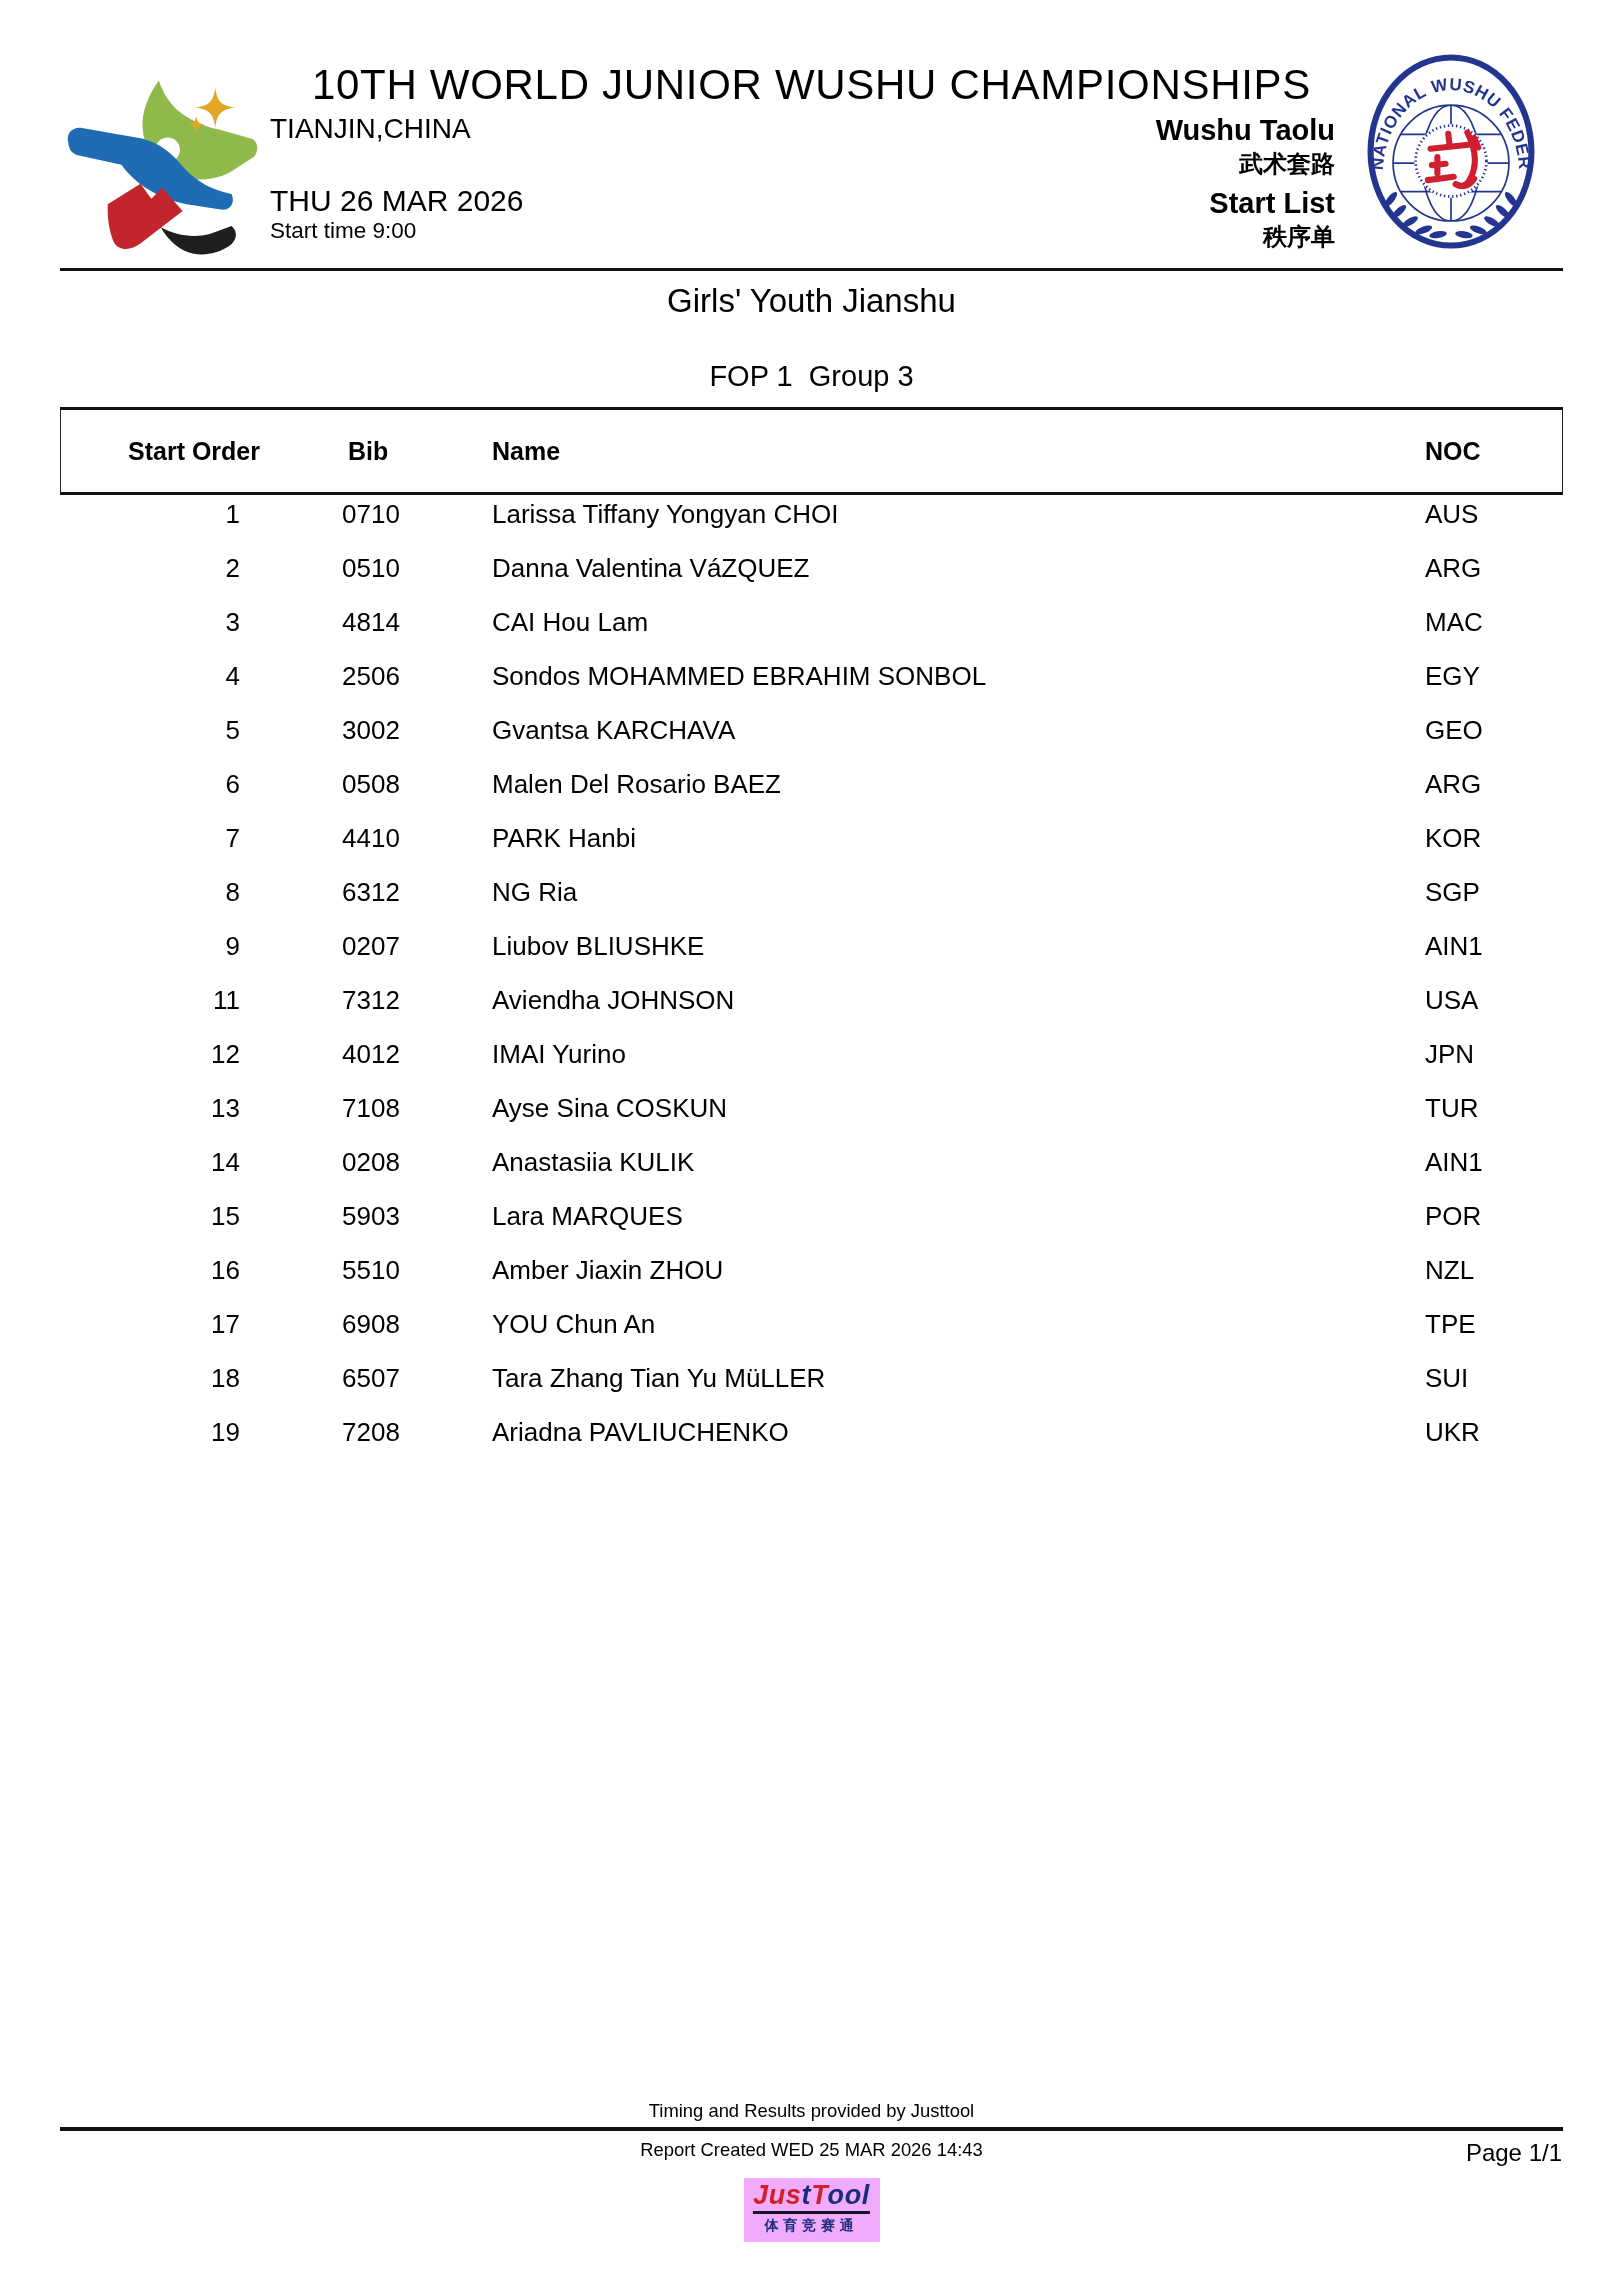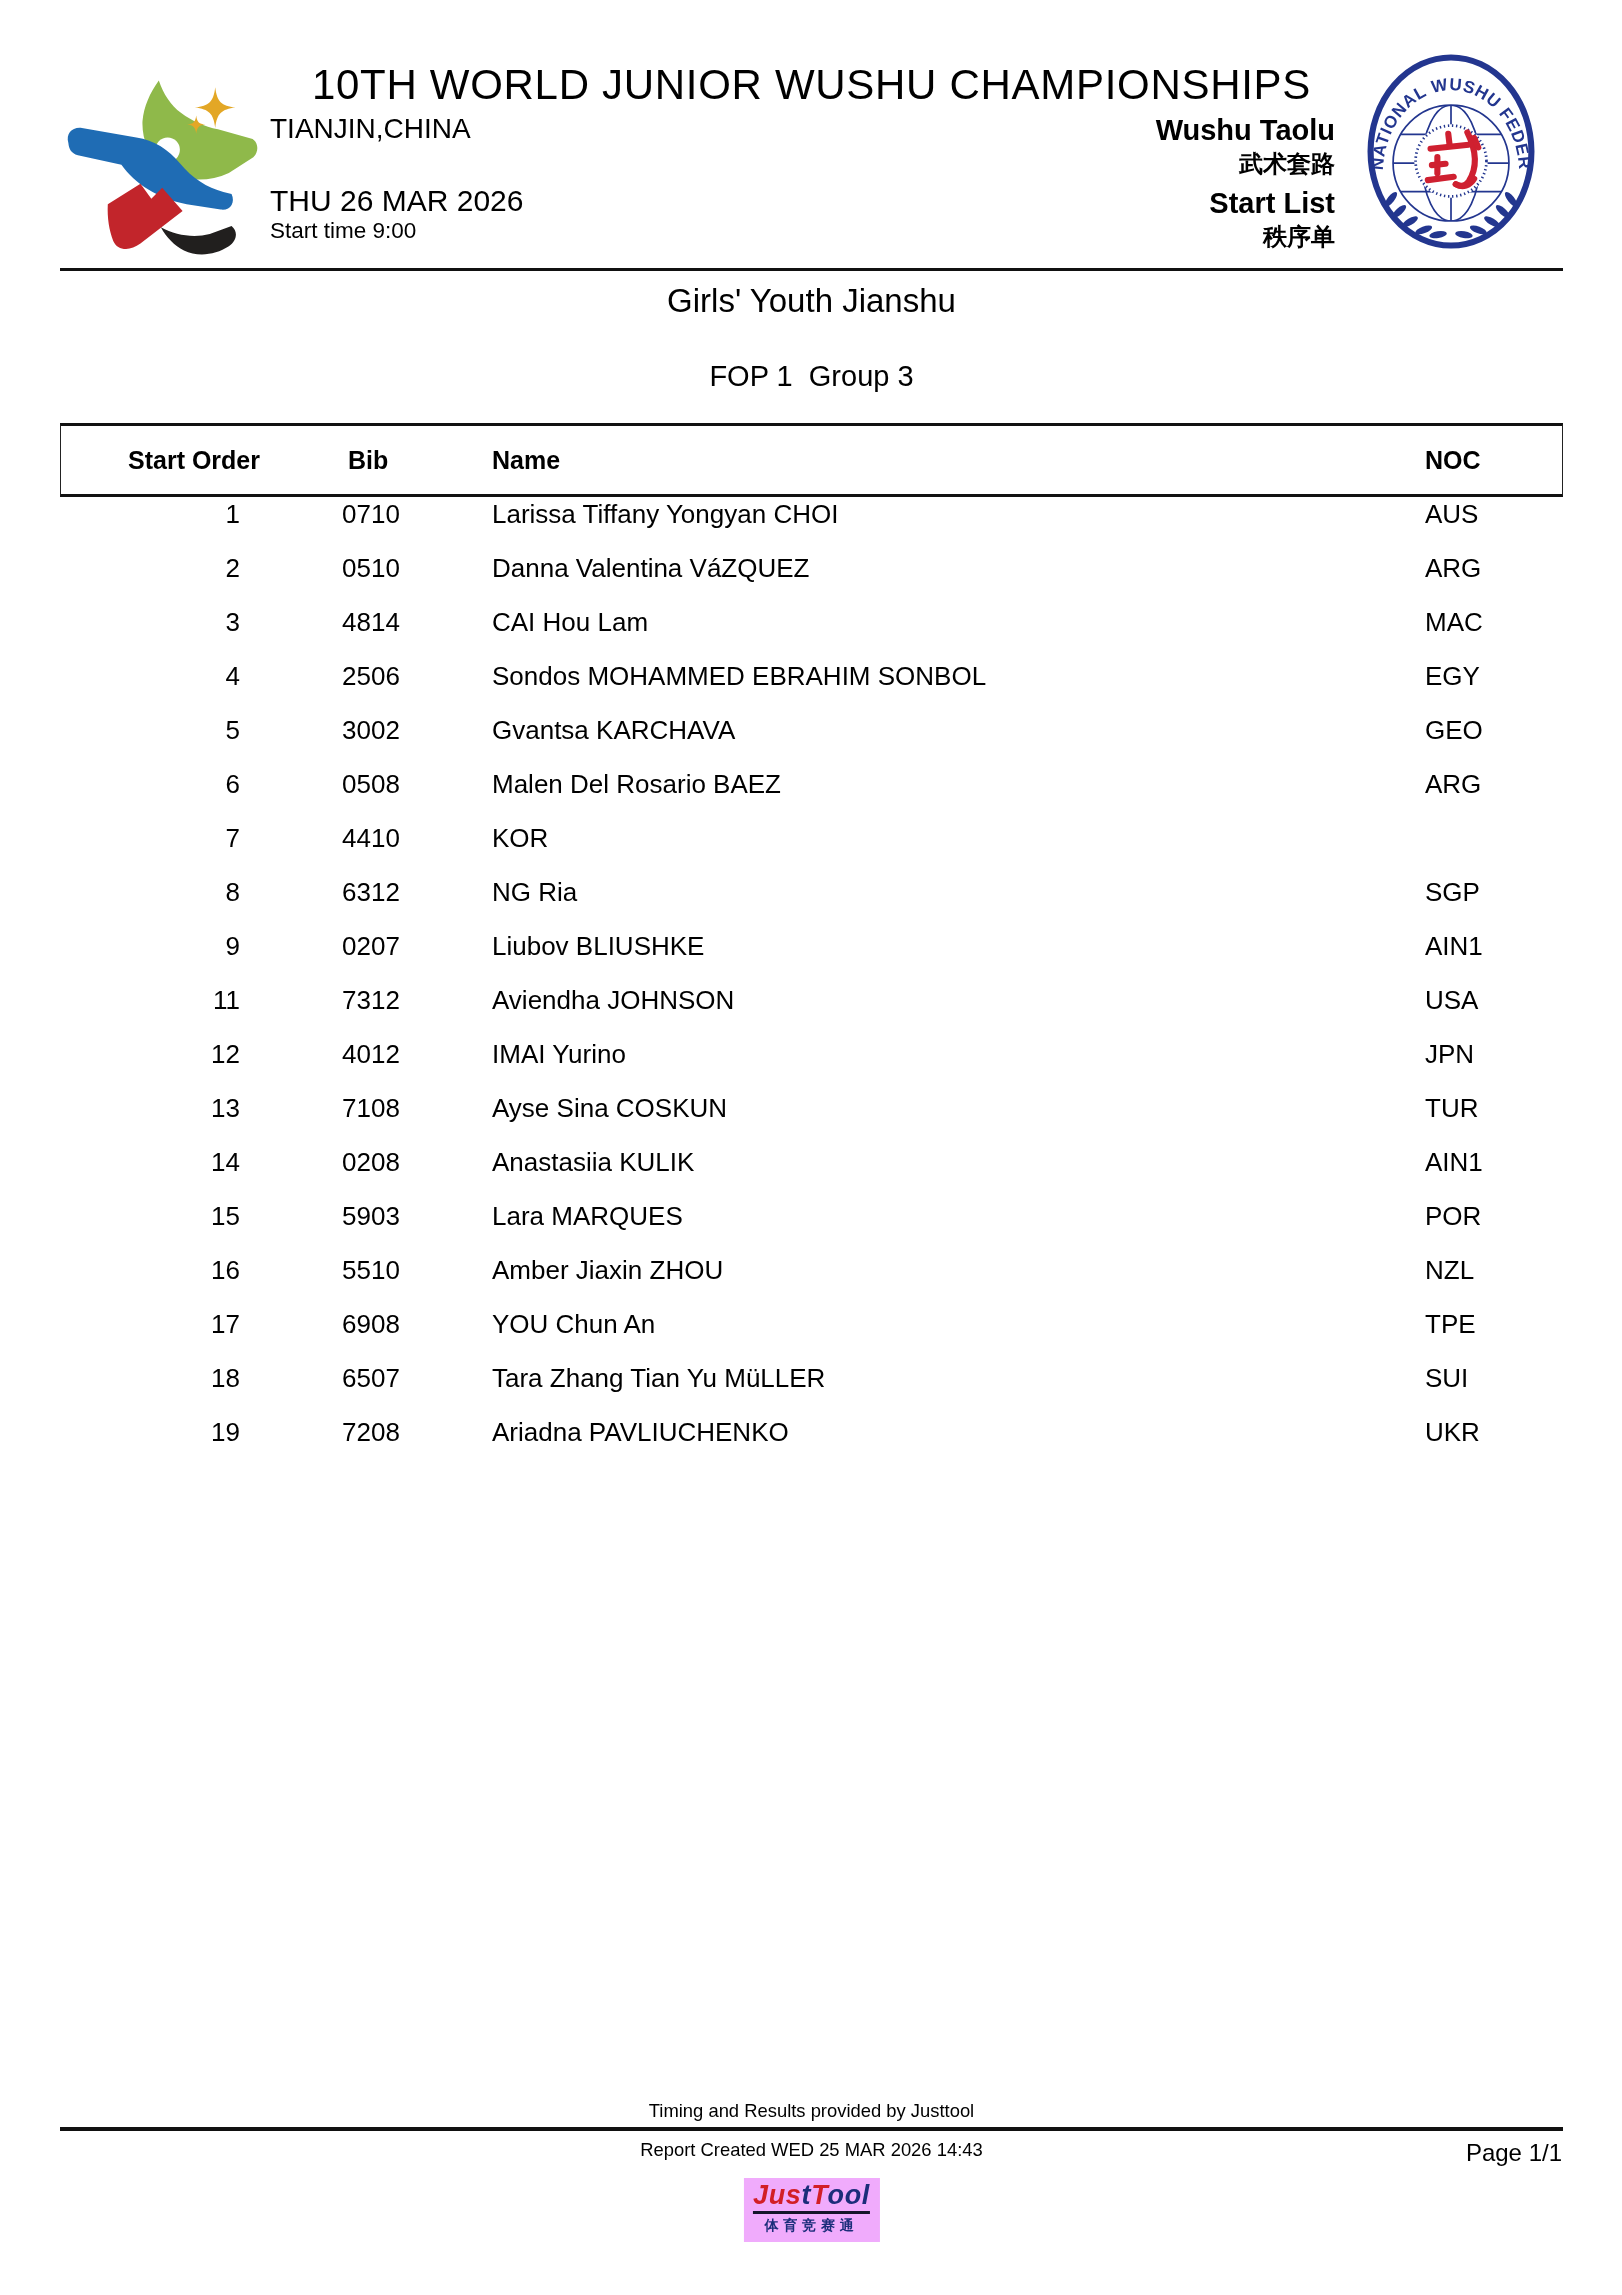--- a/index.html
+++ b/index.html
@@ -21,21 +21,21 @@
   .right-block .en1{font-size:29px;}
   .right-block .zh1{font-size:24px;margin-top:6.8px;}
   .right-block .en2{font-size:29px;margin-top:13.6px;}
   .right-block .zh2{font-size:24px;margin-top:6.8px;}
   .rule-top{left:60px;top:268px;width:1503px;height:2.7px;background:#111;}
   
   .event-title{left:0;top:282px;width:100%;text-align:center;font-size:33px;}
   .fop-line{left:0;top:360px;width:100%;text-align:center;font-size:29px;white-space:pre;}
   
   .thead{
-    left:60px;top:423px;width:1503px;height:74px;box-sizing:border-box;
+    left:60px;top:407px;width:1503px;height:88px;box-sizing:border-box;
     border-left:1.4px solid #222;border-right:1.4px solid #222;
     border-top:3.4px solid #111;border-bottom:3.4px solid #111;
     display:grid;grid-template-columns:199px 232px 933px 136px;
     align-items:center;font-weight:bold;font-size:25px;
   }
   .thead .h-order{text-align:right;}
   .thead .h-bib{padding-left:88px;}
   .thead .h-noc{padding-left:0;}
   .tbody{left:61px;top:482px;width:1500px;padding-top:5.5px;}
   .tr{
@@ -179,20 +179,21 @@
       </div>
       <div class="tr">
         <div class="td-order">6</div>
         <div class="td-bib">0508</div>
         <div class="td-name">Malen Del Rosario BAEZ</div>
         <div class="td-noc">ARG</div>
       </div>
       <div class="tr">
         <div class="td-order">7</div>
         <div class="td-bib">4410</div>
+        <div class="td-name">PARK Hanbi</div>
         <div class="td-noc">KOR</div>
       </div>
       <div class="tr">
         <div class="td-order">8</div>
         <div class="td-bib">6312</div>
         <div class="td-name">NG Ria</div>
         <div class="td-noc">SGP</div>
       </div>
       <div class="tr">
         <div class="td-order">9</div>

